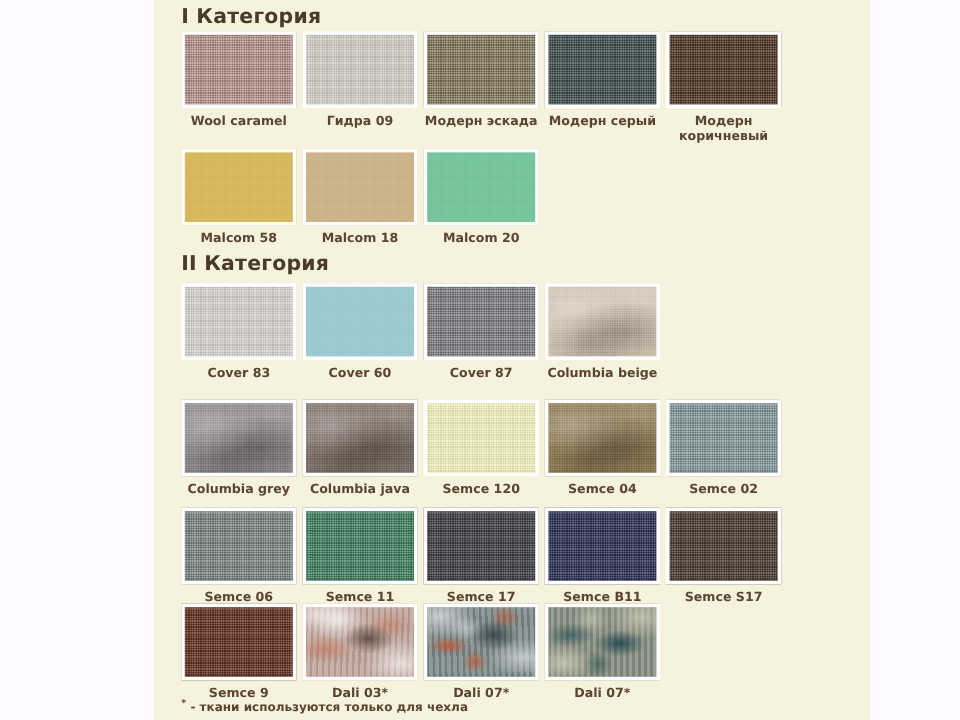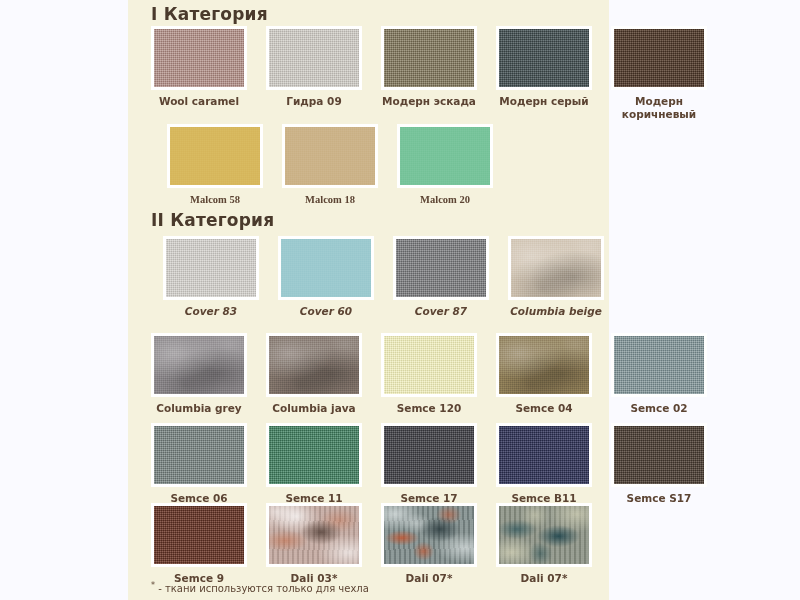--- a/index.html
+++ b/index.html
@@ -4,37 +4,37 @@
 <style>
   html,body{margin:0;padding:0;}
   body{
     width:800px;height:600px;overflow:hidden;
     background:#fafaff;
     font-family:"DejaVu Sans","Liberation Sans",sans-serif;
   }
   #page{position:relative;width:800px;height:600px;}
 
   .panel{
-    position:absolute;left:128px;top:0;width:481px;height:600px;
+    position:absolute;left:128px;top:0;width:597px;height:600px;
     background:#f5f2dd;
   }
   .panel-inner{
     position:absolute;left:23px;top:0;width:522px;height:600px;
   }
 
   .section-title{
     font-size:17px;font-weight:bold;color:#4a3a2c;
     letter-spacing:0.2px;
     margin:0;padding:0;
     line-height:20px;
   }
 
   .grid-row{
     display:flex;
-    gap:19px;
+    gap:5px;
   }
   .cell{
     width:96px;
     display:flex;flex-direction:column;align-items:center;
   }
   .sw{
     width:96px;height:64px;
     border:3px solid #ffffff;
     box-sizing:border-box;
     background-size:cover;
@@ -54,21 +54,21 @@
   .sw.patterned::after{opacity:.18;}
 
   .cap{
     font-size:10.5px;font-weight:bold;color:#5c4433;
     text-align:center;line-height:13px;
     margin-top:5px;width:110px;
     word-wrap:break-word;
   }
 
   .footnote{
-    font-size:10px;font-weight:normal;color:#5c4433;
+    font-size:10px;font-weight:bold;color:#5c4433;
     line-height:12px;
     margin-top:2px;
   }
   .footnote .star{vertical-align:super;font-size:8px;}
 </style>
 </head>
 <body>
 
 <div id="page">
   <div class="panel">
@@ -89,36 +89,36 @@
           </div>
           <div class="cell">
             <div class="sw" style="background: repeating-linear-gradient(0deg, rgba(255, 255, 255, 0.1) 0px, rgba(255, 255, 255, 0.1) 1px, rgba(0, 0, 0, 0.05) 1px, rgba(0, 0, 0, 0.05) 2px), repeating-linear-gradient(90deg, rgba(255, 255, 255, 0.09) 0px, rgba(255, 255, 255, 0.09) 1px, rgba(0, 0, 0, 0.06) 1px, rgba(0, 0, 0, 0.06) 2px), rgb(62, 74, 76);"></div>
             <div class="cap">Модерн серый</div>
           </div>
           <div class="cell">
             <div class="sw" style="background: repeating-linear-gradient(0deg, rgba(255, 255, 255, 0.1) 0px, rgba(255, 255, 255, 0.1) 1px, rgba(0, 0, 0, 0.05) 1px, rgba(0, 0, 0, 0.05) 2px), repeating-linear-gradient(90deg, rgba(255, 255, 255, 0.09) 0px, rgba(255, 255, 255, 0.09) 1px, rgba(0, 0, 0, 0.06) 1px, rgba(0, 0, 0, 0.06) 2px), rgb(74, 53, 38);"></div>
             <div class="cap">Модерн коричневый</div>
           </div>
         </div>
-        <div class="grid-row" style="position: absolute; left: 16px; top: 124px; font-family: Liberation Serif, serif;">
+        <div class="grid-row" style="position: absolute; left: 0px; top: 124px;">
           <div class="cell">
             <div class="sw plain" style="background: rgb(215, 183, 92);"></div>
             <div class="cap">Malcom 58</div>
           </div>
           <div class="cell">
             <div class="sw plain" style="background: rgb(203, 178, 135);"></div>
             <div class="cap">Malcom 18</div>
           </div>
           <div class="cell">
             <div class="sw plain" style="background: rgb(118, 195, 154);"></div>
             <div class="cap">Malcom 20</div>
           </div>
         </div>
         <div class="section-title" style="position: absolute; left: 0px; top: 210px;">II Категория</div>
-        <div class="grid-row" style="position: absolute; left: 12px; top: 236px; font-style: italic;">
+        <div class="grid-row" style="position: absolute; left: 0px; top: 236px;">
           <div class="cell">
             <div class="sw" style="background: repeating-linear-gradient(0deg, rgba(255, 255, 255, 0.1) 0px, rgba(255, 255, 255, 0.1) 1px, rgba(0, 0, 0, 0.05) 1px, rgba(0, 0, 0, 0.05) 2px), repeating-linear-gradient(90deg, rgba(255, 255, 255, 0.09) 0px, rgba(255, 255, 255, 0.09) 1px, rgba(0, 0, 0, 0.06) 1px, rgba(0, 0, 0, 0.06) 2px), rgb(211, 209, 204);"></div>
             <div class="cap">Cover 83</div>
           </div>
           <div class="cell">
             <div class="sw plain" style="background: rgb(155, 201, 207);"></div>
             <div class="cap">Cover 60</div>
           </div>
           <div class="cell">
             <div class="sw" style="background: repeating-linear-gradient(0deg, rgba(255, 255, 255, 0.1) 0px, rgba(255, 255, 255, 0.1) 1px, rgba(0, 0, 0, 0.05) 1px, rgba(0, 0, 0, 0.05) 2px), repeating-linear-gradient(90deg, rgba(255, 255, 255, 0.09) 0px, rgba(255, 255, 255, 0.09) 1px, rgba(0, 0, 0, 0.06) 1px, rgba(0, 0, 0, 0.06) 2px), rgb(119, 120, 123);"></div>

